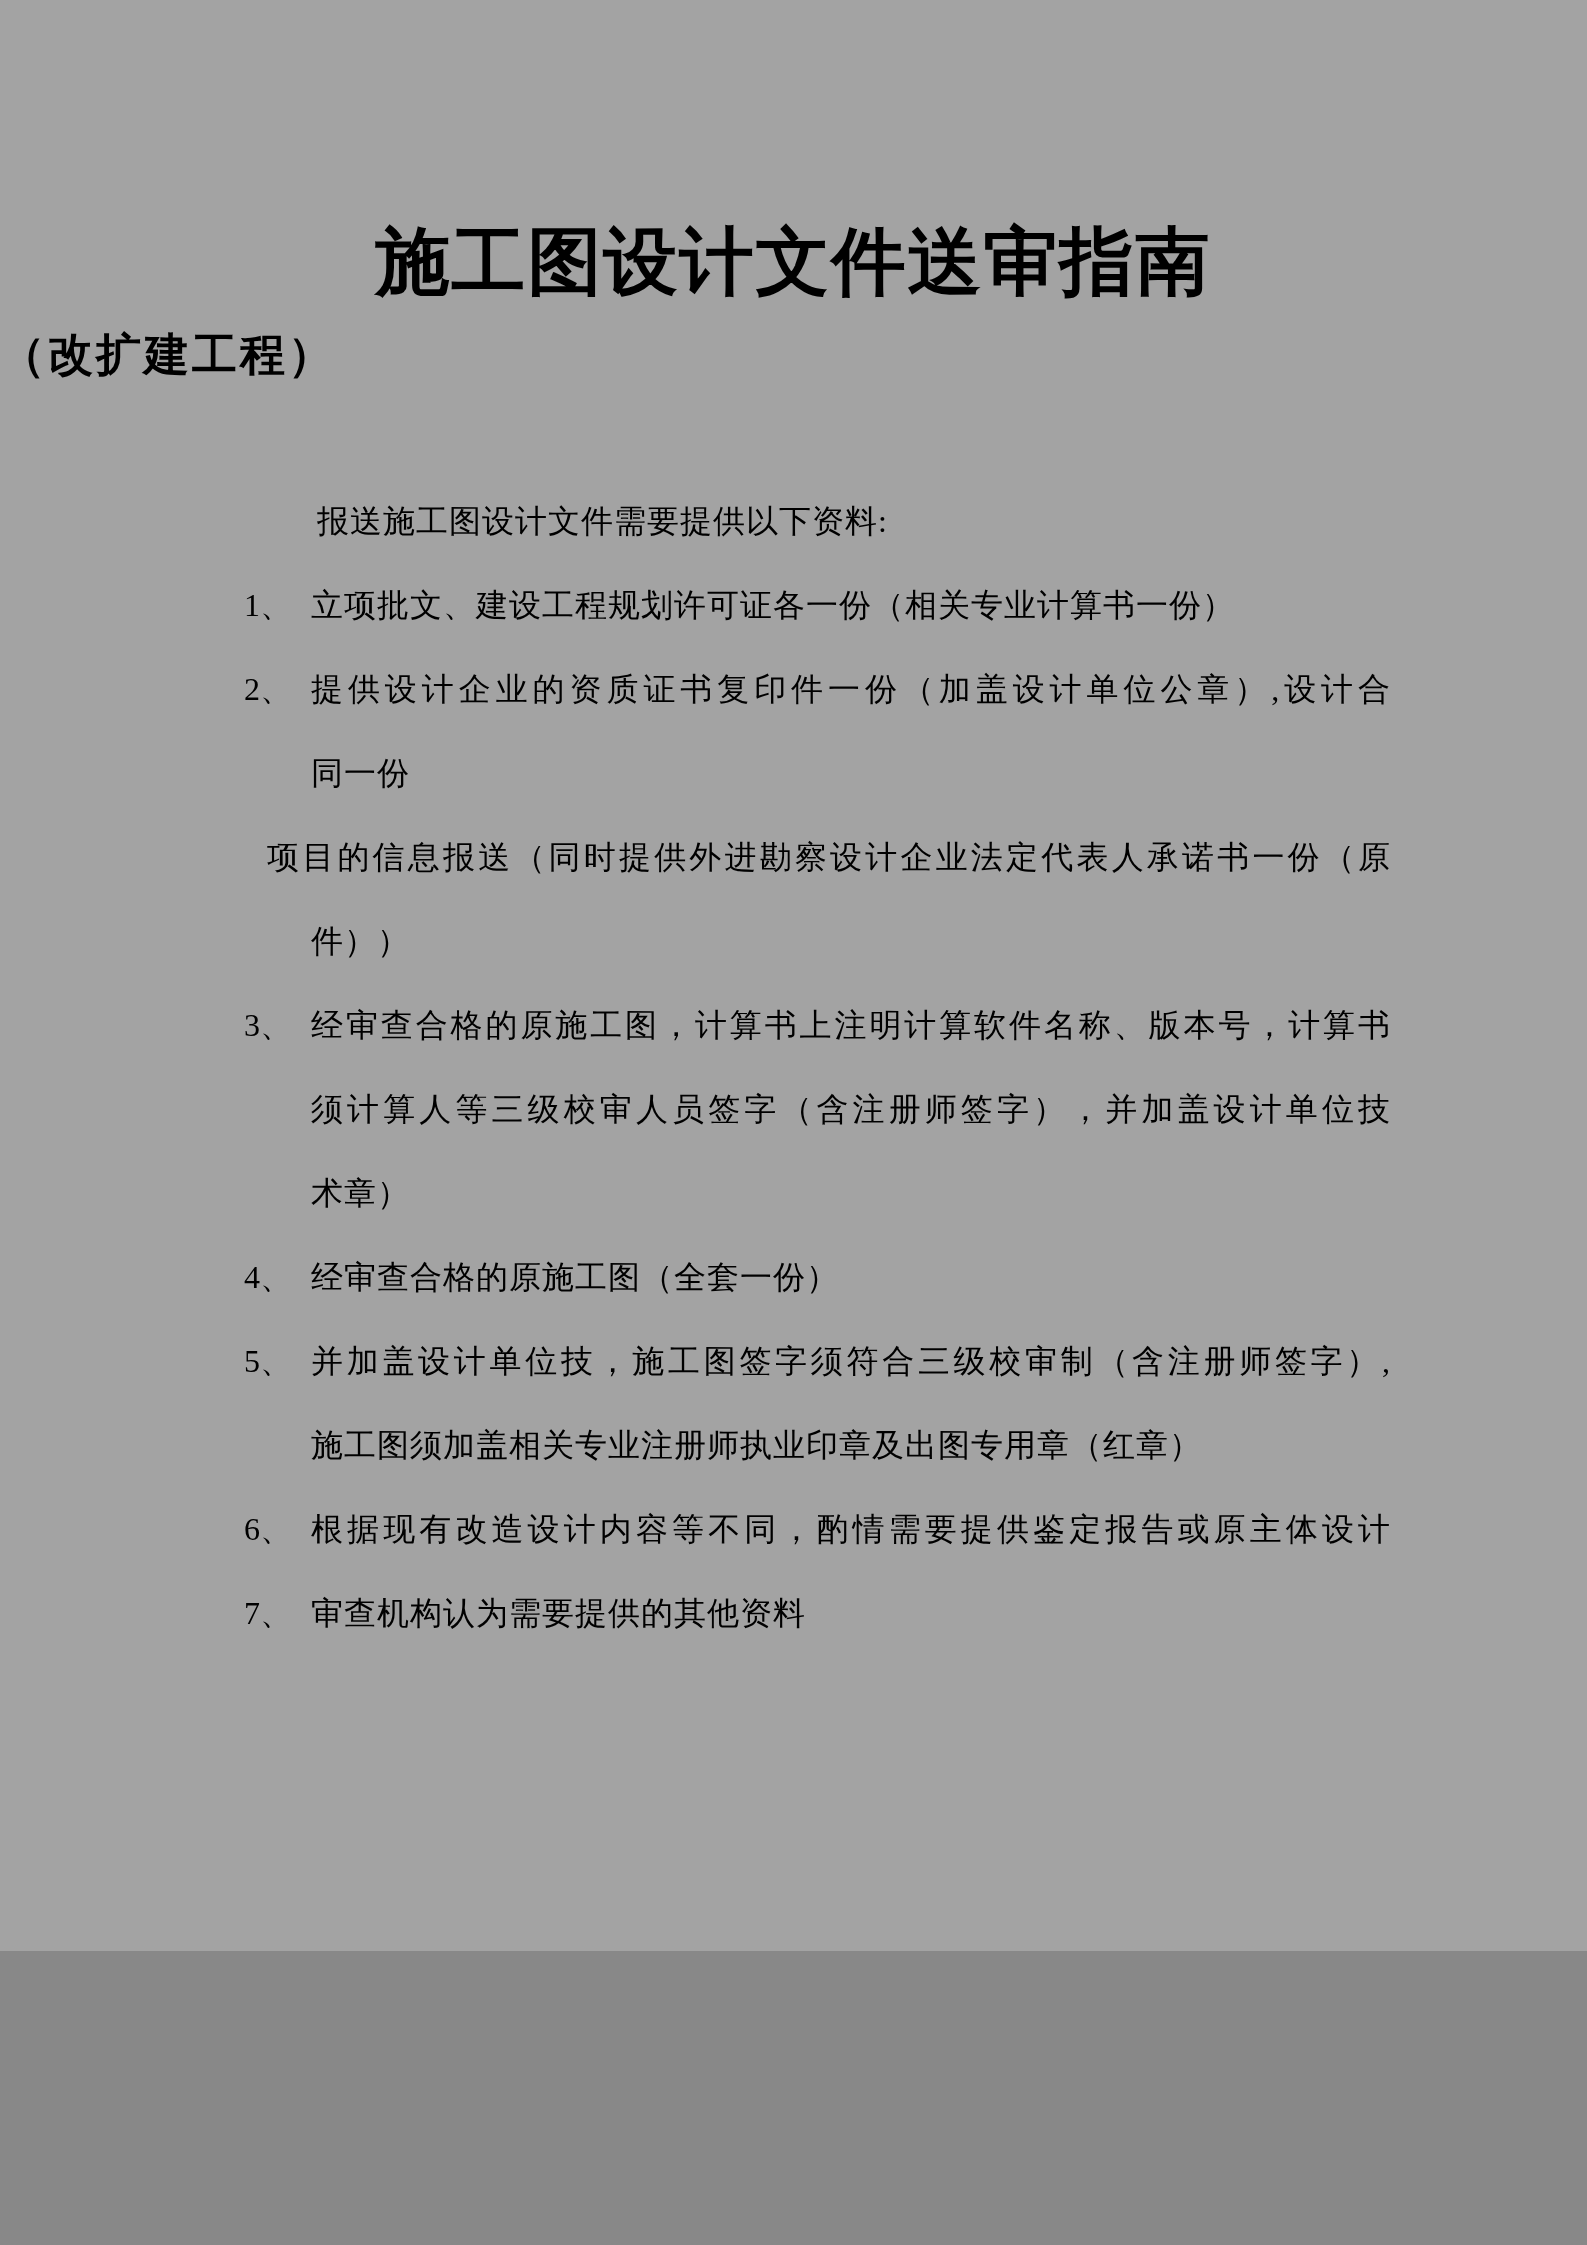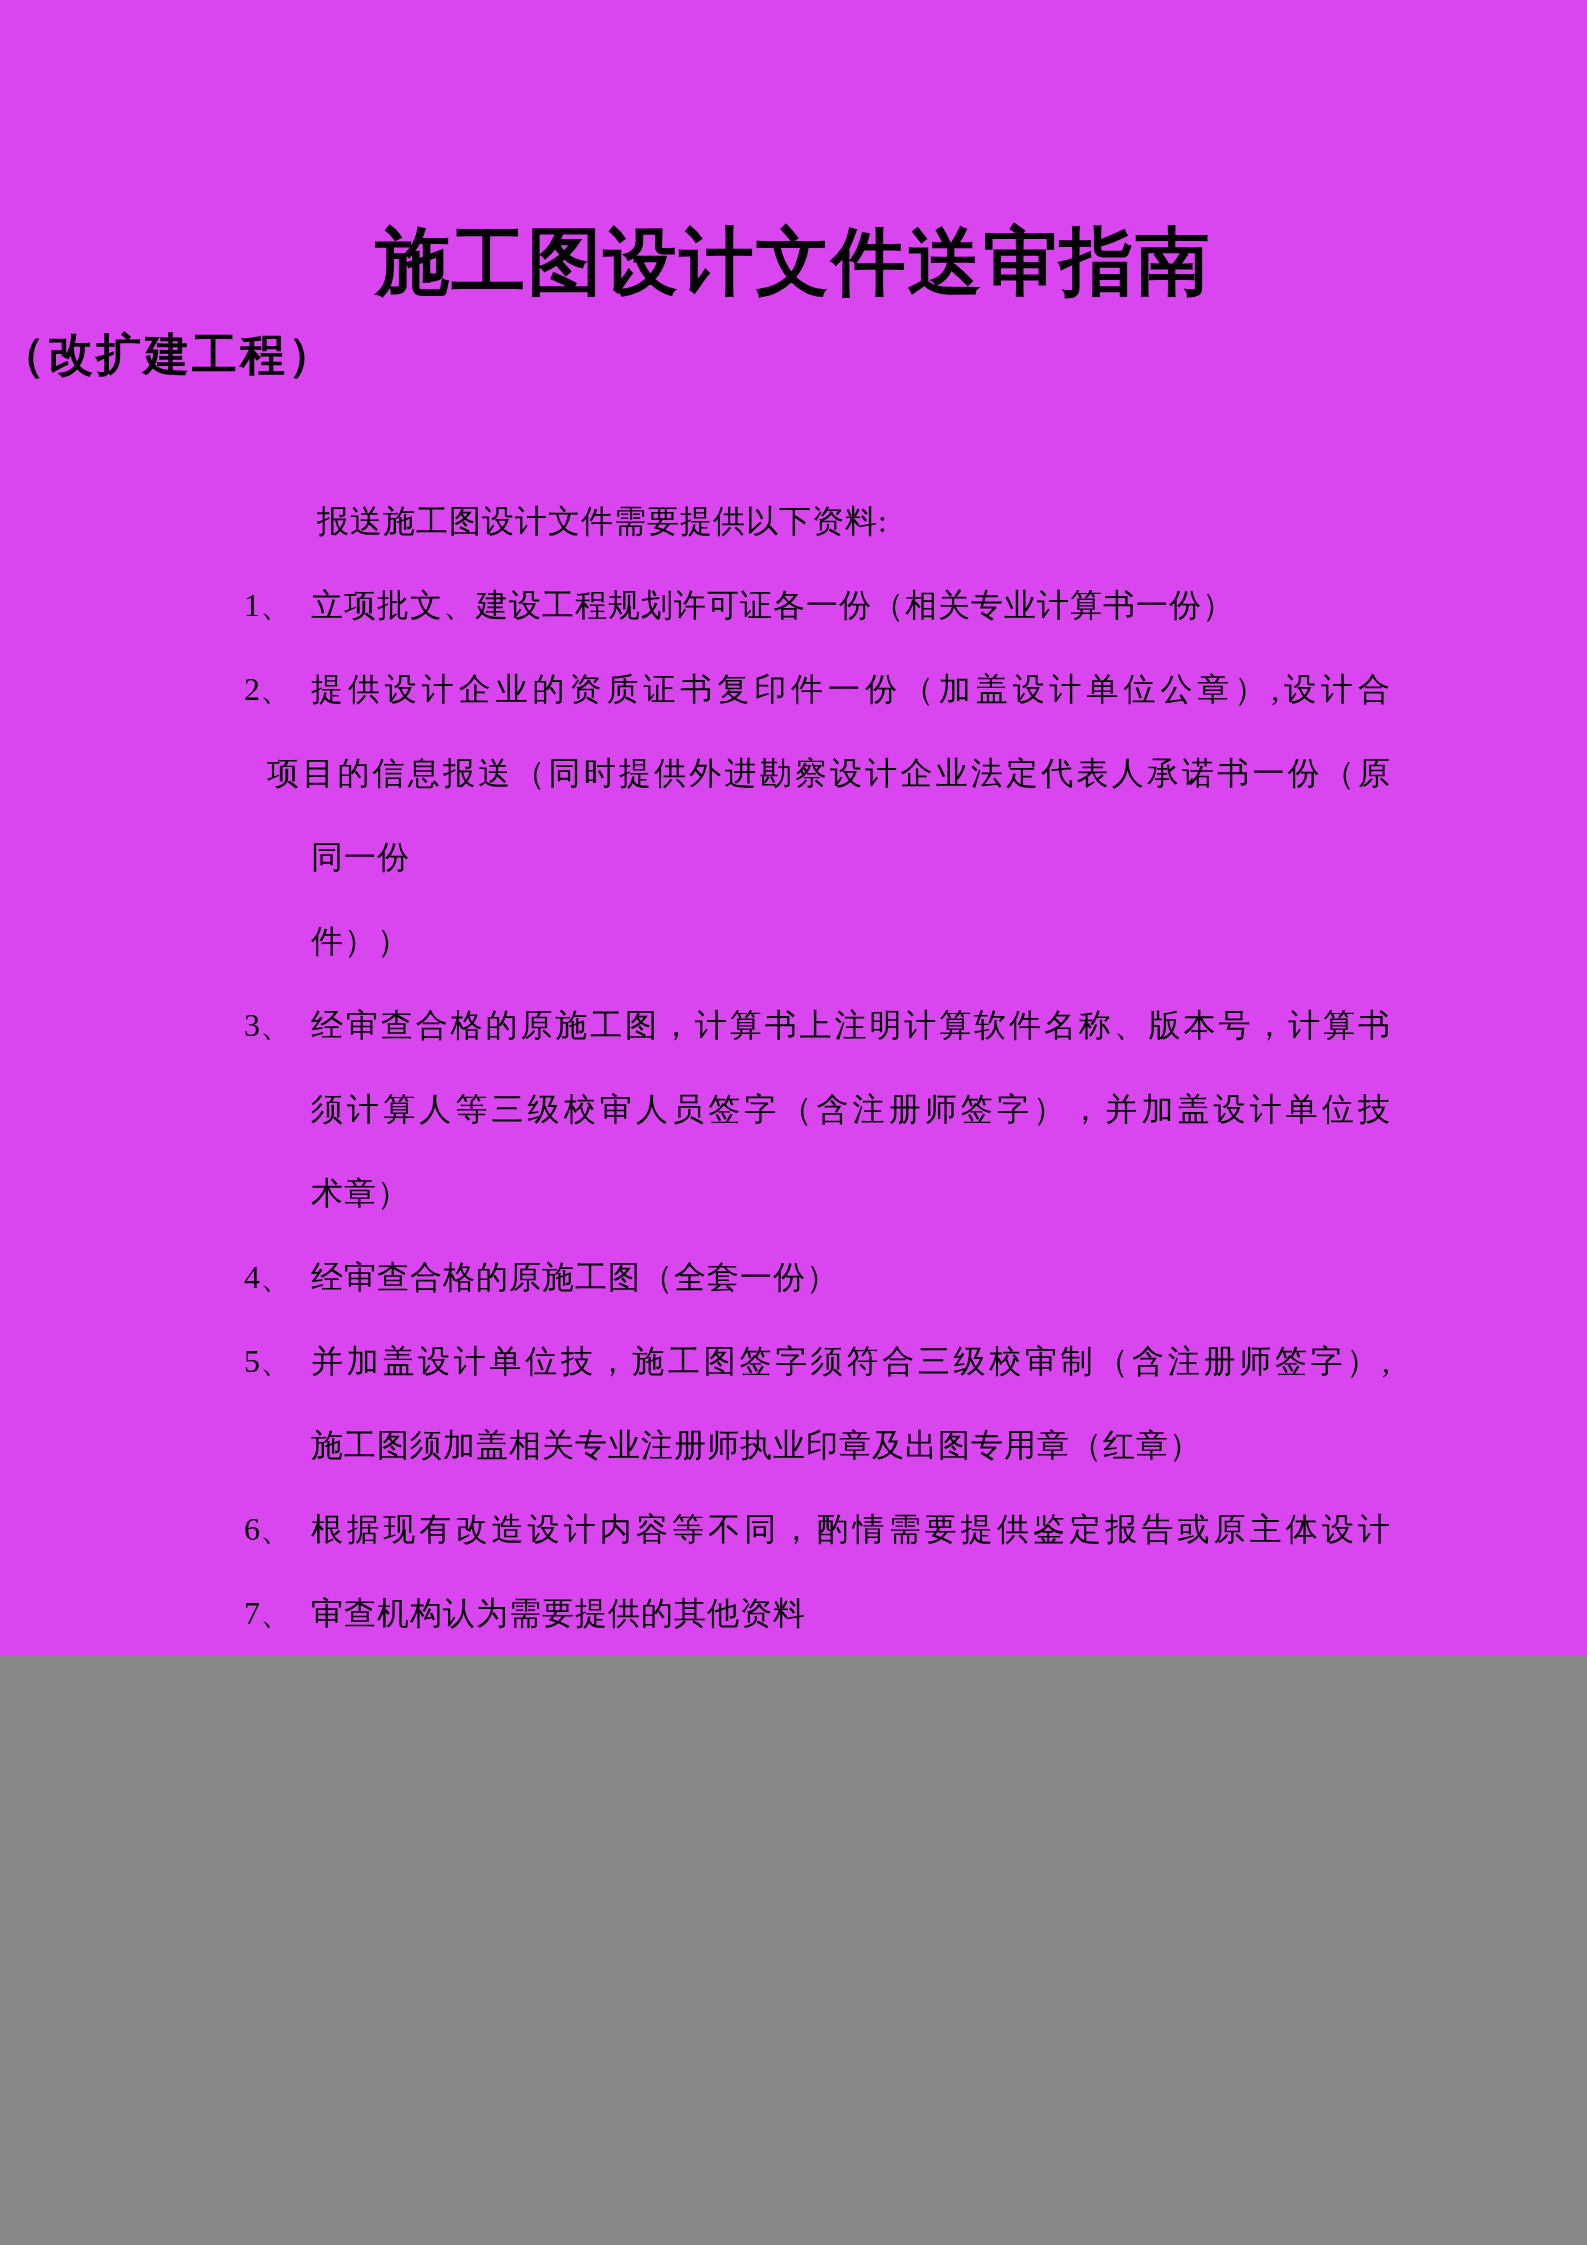--- a/index.html
+++ b/index.html
@@ -1,21 +1,21 @@
 <!DOCTYPE html>
 <html><head>
 <meta charset="utf-8">
 <style>
   html, body { margin: 0; padding: 0; background: #888; }
   .page {
     position: relative;
     width: 1587px;
-    height: 1656px;
+    height: 1951px;
     margin: 0 auto;
-    background: #d946ef;
+    background: #a3a3a3;
     color: #000000;
     font-family: "Liberation Serif", "DejaVu Serif", serif;
     overflow: hidden;
   }
   .title {
     margin: 0;
     padding-top: 216px;
     text-align: center;
     font-size: 74px;
     font-weight: bold;
@@ -69,23 +69,23 @@
 
     <div class="line intro-line">报送施工图设计文件需要提供以下资料:</div>
 
     <div class="line item-line">
       <span class="num">1、</span><span>立项批文、建设工程规划许可证各一份（相关专业计算书一份）</span>
     </div>
 
     <div class="line item-line just">
       <span class="num">2、</span><span>提供设计企业的资质证书复印件一份（加盖设计单位公章）,设计合</span>
     </div>
+    <div class="line item-line">同一份</div>
+
     <div class="line note-first just">项目的信息报送（同时提供外进勘察设计企业法定代表人承诺书一份（原</div>
-
-    <div class="line item-line">同一份</div>
     <div class="line note-cont">件））</div>
 
     <div class="line item-line just">
       <span class="num">3、</span><span>经审查合格的原施工图，计算书上注明计算软件名称、版本号，计算书</span>
     </div>
     <div class="line item-line just">须计算人等三级校审人员签字（含注册师签字），并加盖设计单位技</div>
     <div class="line item-line">术章）</div>
 
     <div class="line item-line">
       <span class="num">4、</span><span>经审查合格的原施工图（全套一份）</span>

